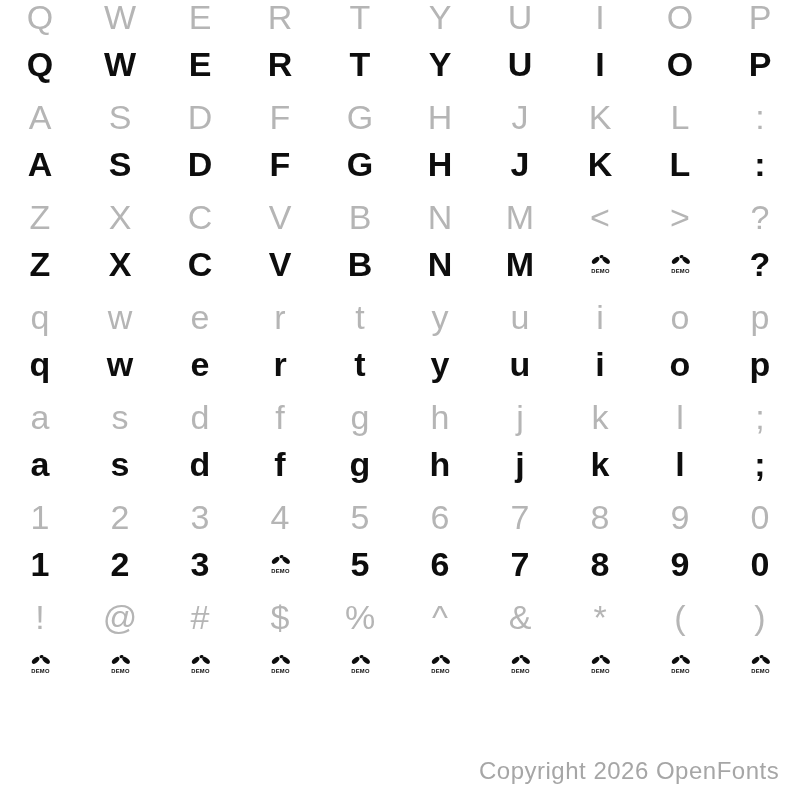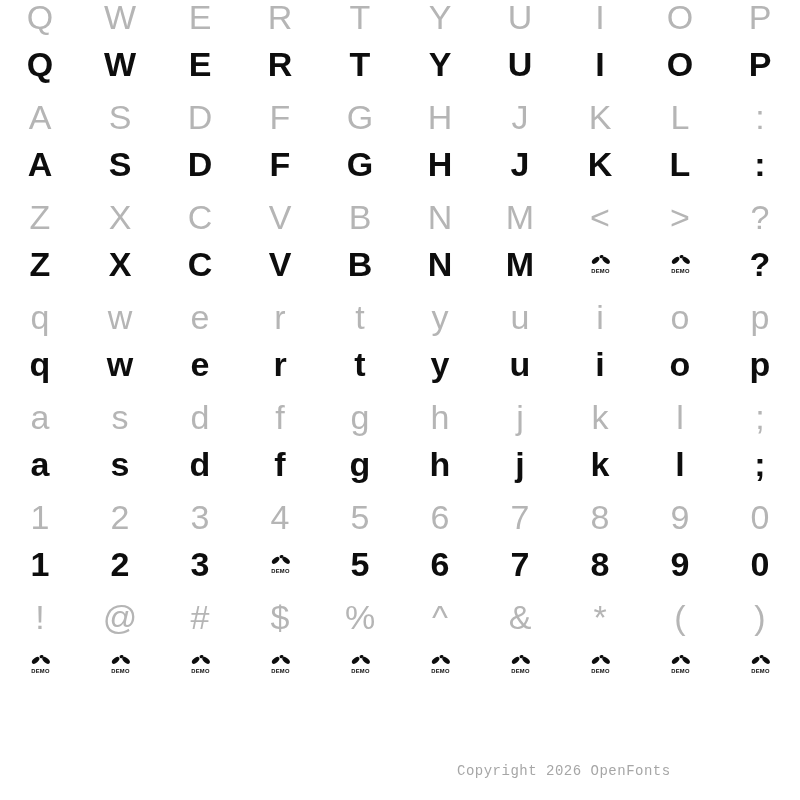--- a/index.html
+++ b/index.html
@@ -22,25 +22,24 @@
   .row.bold{height:66px;color:var(--dark-color);font-weight:700;}
   .cell{
     flex:0 0 80px;width:80px;
     display:flex;align-items:center;justify-content:center;
     box-sizing:border-box;overflow:visible;
   }
   .row.bold .cell{padding-bottom:6px;}
   .glyph{font-size:34px;line-height:1;white-space:pre;}
   .demo-glyph{display:block;}
   .footer{
-    position:absolute;left:457px;top:757px;
-    font-size:14px;line-height:28px;
+    position:absolute;left:479px;top:757px;
+    font-size:24px;line-height:28px;
     color:var(--footer-color);
     letter-spacing:0.5px;
-    font-family:Liberation Mono, monospace;
   }
 </style>
 </head>
 <body>
 
 <main id="grid">
     <div class="row light">
       <div class="cell">
         <span class="glyph">Q</span>
       </div>

